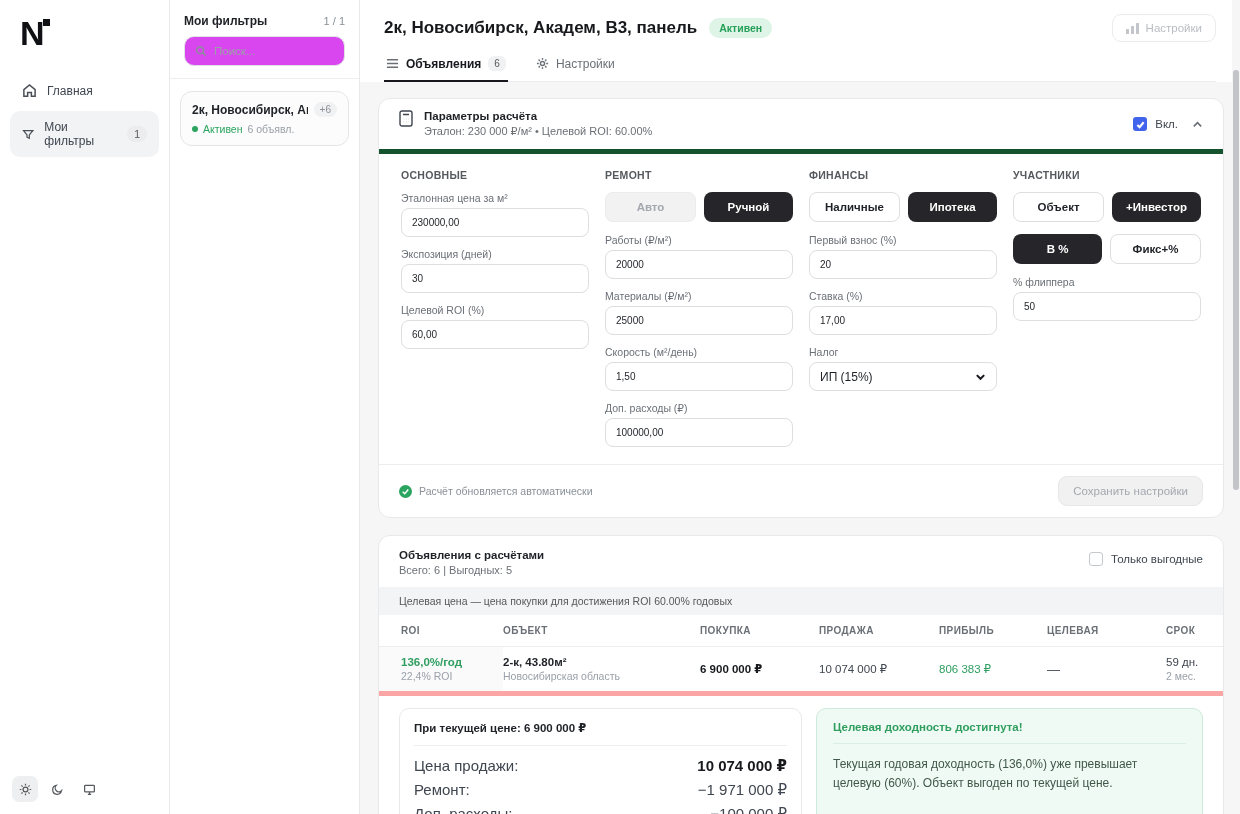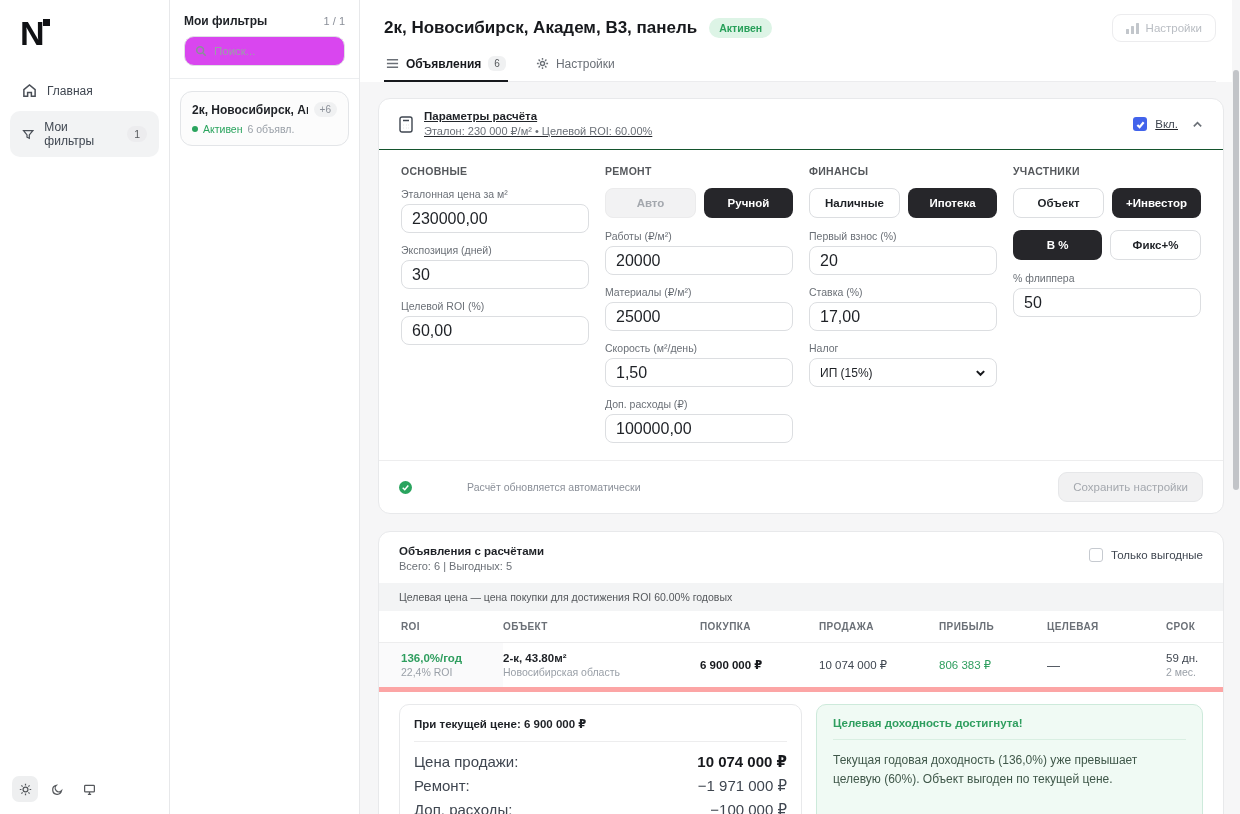--- a/index.html
+++ b/index.html
@@ -52,43 +52,43 @@
   .tabs { display:flex; gap:26px; margin-top:14px; border-bottom:1px solid #ececee; }
   .tab { display:flex; align-items:center; gap:7px; padding:0 2px 10px; font-size:12px; color:#6b7077; cursor:pointer; position:relative; }
   .tab.active { color:#17191d; font-weight:700; }
   .tab.active::after { content:""; position:absolute; left:0; right:0; bottom:-1px; height:2px; background:#17191d; }
   .tab-badge { background:#f0f1f2; color:#55585c; font-size:10px; padding:2px 6px; border-radius:6px; font-weight:400; }
   .tab-ico { width:13px; height:13px; stroke:#6b7077; fill:none; stroke-width:1.5; }
   
   .content { flex:1; background:#f6f6f7; padding:16px 16px 0 18px; overflow:hidden; }
   .card { background:#fff; border:1px solid #e8e9eb; border-radius:12px; }
   
-  .params-head { display:flex; align-items:center; padding:11px 20px; border-bottom:1px solid #14532d;text-decoration:underline; }
+  .params-head { display:flex; padding:11px 20px; border-bottom:5px solid #14532d; }
   .calc-ico { width:14px; height:17px; stroke:#3f4650; fill:none; stroke-width:1.4; margin-right:11px; }
   .ph-title { font-weight:700; font-size:11.5px; color:#1e2126; }
   .ph-sub { font-size:11px; color:#6b7077; margin-top:3px; }
   .ph-right { margin-left:auto; display:flex; align-items:center; gap:8px; }
   .cbx { width:14px; height:14px; border-radius:3px; display:flex; align-items:center; justify-content:center; }
   .cbx.checked { background:#4263eb; }
   .cbx.unchecked { border:1.5px solid #c6cad0; background:#fff; }
   .cbx svg { width:9px; height:9px; stroke:#fff; stroke-width:2.4; fill:none; }
   .ph-on { font-size:11.5px; color:#3f4650; }
   .chev { width:11px; height:11px; stroke:#6b7077; fill:none; stroke-width:1.8; margin-left:6px; cursor:pointer; }
   .form-grid { display:grid; grid-template-columns:repeat(4,1fr); gap:0 16px; padding:15px 22px 6px; }
   .sec-title { font-size:10.5px; font-weight:700; color:#55585c; letter-spacing:.3px; margin-bottom:11px; }
   .f-label { font-size:10.5px; color:#6b7077; margin-bottom:4px; }
-  .f-input { width:100%; height:29px; border:1px solid #dcdee1; border-radius:8px; padding:0 10px; font-size:16px; color:#1e2126; font-family:inherit; margin-bottom:11px; background:#fff; outline:none; }
+  .f-input { width:100%; height:29px; border:1px solid #dcdee1; border-radius:8px; padding:0 10px; font-size:10px; color:#1e2126; font-family:inherit; margin-bottom:11px; background:#fff; outline:none; }
   .toggle-row { display:flex; gap:8px; margin-bottom:12px; }
   .tg { flex:1; height:30px; border-radius:8px; display:flex; align-items:center; justify-content:center; font-size:11.5px; font-weight:700; cursor:pointer; }
   .tg.dark { background:#26262a; color:#fff; }
   .tg.light { background:#fff; border:1px solid #dcdee1; color:#1e2126; }
   .tg.muted { background:#f2f2f3; border:1px solid #ebebec; color:#a4a8ae; }
   .select { width:100%; height:29px; border:1px solid #dcdee1; border-radius:8px; padding:0 10px; display:flex; align-items:center; font-size:12px; color:#1e2126; cursor:pointer; background:#fff; }
   .select .sel-chev { margin-left:auto; width:11px; height:11px; stroke:#17191d; stroke-width:2.2; fill:none; }
-  .params-foot { border-top:1px solid #ededee; display:flex; align-items:center; padding:11px 20px;gap:48px; }
+  .params-foot { border-top:1px solid #ededee; display:flex; align-items:center; padding:11px 20px; }
   .ok-ico { width:13px; height:13px; flex-shrink:0; }
   .auto-note { font-size:10.5px; color:#8a8f98; margin-left:7px; }
   .save-btn { margin-left:auto; background:#f1f1f2; border:1px solid #e6e7e9; color:#a4a8ae; font-size:11.5px; padding:8px 14px; border-radius:9px; cursor:pointer; }
   
   .listings-card { margin-top:17px; min-height:400px; }
   .lc-head { display:flex; align-items:flex-start; padding:13px 20px 11px; }
   .lc-title { font-weight:700; font-size:11.5px; color:#1e2126; }
   .lc-sub { font-size:11px; color:#6b7077; margin-top:3px; }
   .lc-right { margin-left:auto; display:flex; align-items:center; gap:8px; padding-top:3px; cursor:pointer; }
   .lc-right span { font-size:11.5px; color:#3f4650; }

